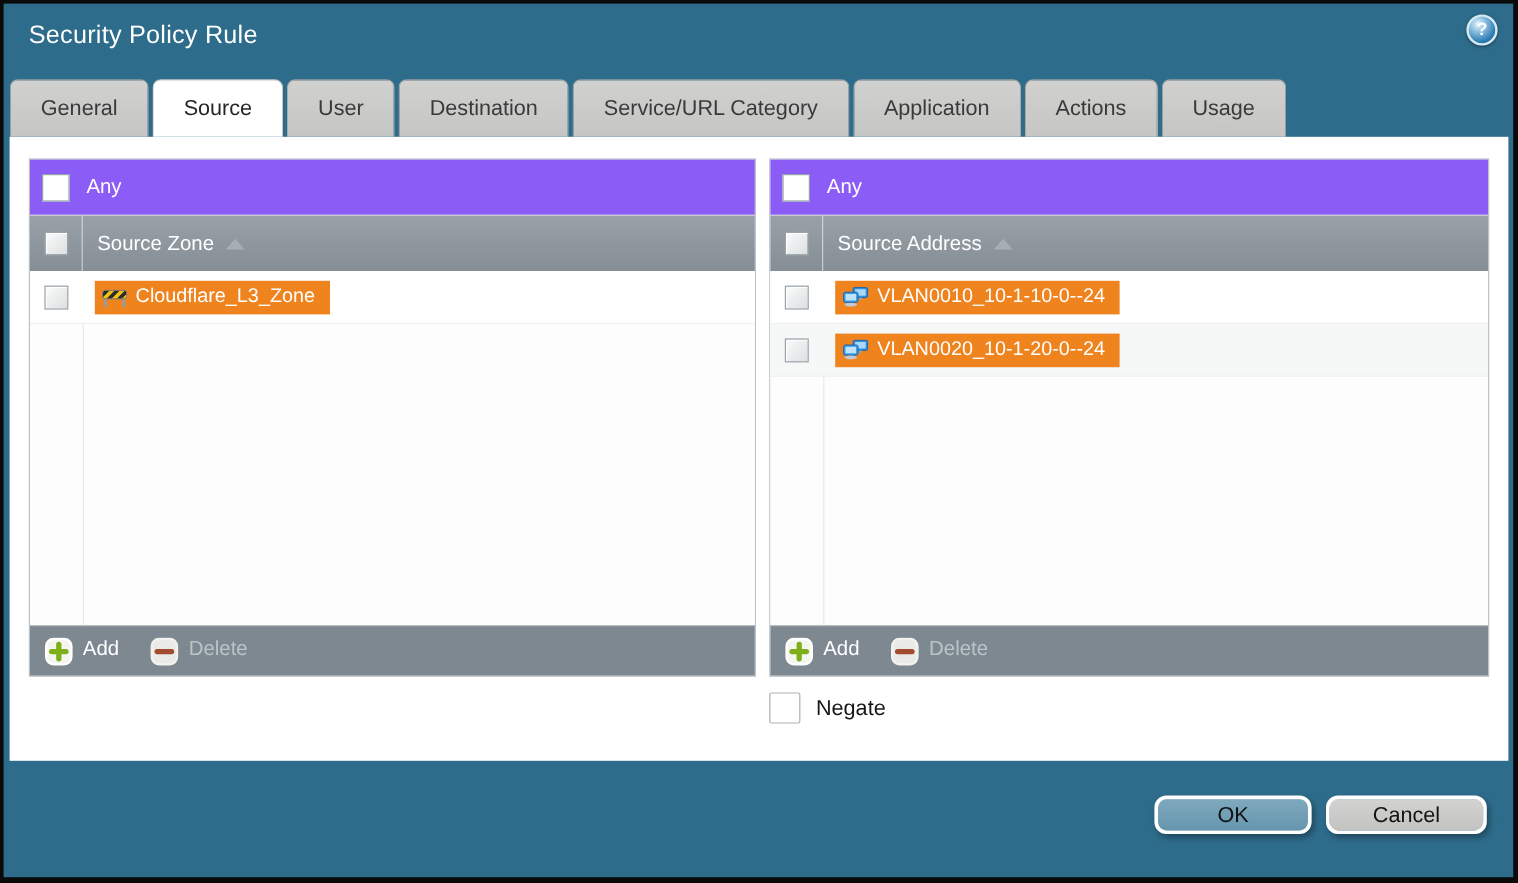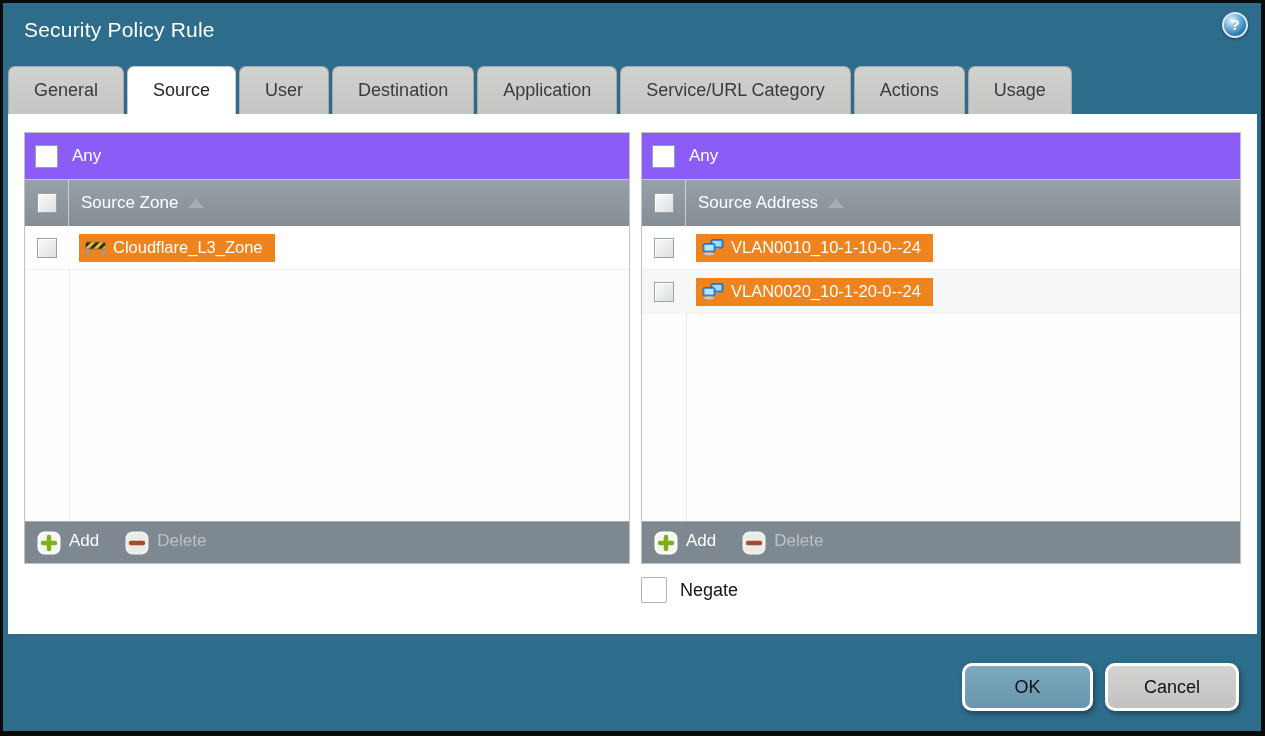--- a/index.html
+++ b/index.html
@@ -132,21 +132,21 @@
     display:flex; align-items:center; gap:13px;
   }
   .cb-negate {
     width:26px; height:26px; background:#fff;
     border:1px solid #a9b2b6; border-radius:2px; cursor:pointer; flex:none;
   }
   .negate-label { font-size:18px; color:#161616; }
 
   
   .btn {
-    position:absolute; top:660px; height:48px;
+    position:absolute; top:660px; height:32px;
     border:3px solid #fff; border-radius:10px;
     box-shadow:2px 3px 5px rgba(0,0,0,.35);
     display:flex; align-items:center; justify-content:center;
     font-size:18px; color:#121212; cursor:pointer;
   }
   .btn-ok     { left:959px;  width:131px; background:linear-gradient(180deg,#7fa9bd 0%, #6696ae 100%); }
   .btn-cancel { left:1102px; width:134px; background:linear-gradient(180deg,#d3d3d1 0%, #c2c2c0 100%); }
 </style>
 </head>
 <body>
@@ -156,22 +156,22 @@
   <div class="titlebar">
     <div class="title">Security Policy Rule</div>
     <div class="help-icon">?</div>
   </div>
 
   <div class="tabs">
     <div class="tab">General</div>
     <div class="tab active">Source</div>
     <div class="tab">User</div>
     <div class="tab">Destination</div>
+    <div class="tab">Service/URL Category</div>
     <div class="tab">Application</div>
-    <div class="tab">Service/URL Category</div>
     <div class="tab">Actions</div>
     <div class="tab">Usage</div>
   </div>
 
   <div class="content">
 
     <div class="table table-left">
       <div class="any-row">
         <div class="cb-any"></div>
         <div class="any-label">Any</div>

